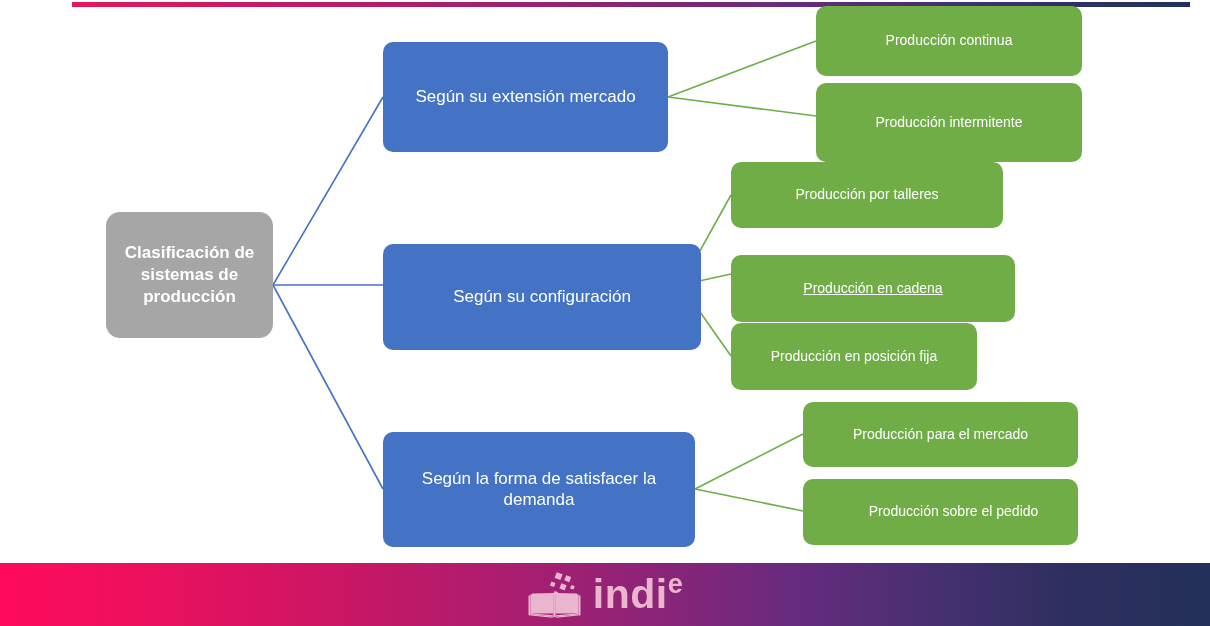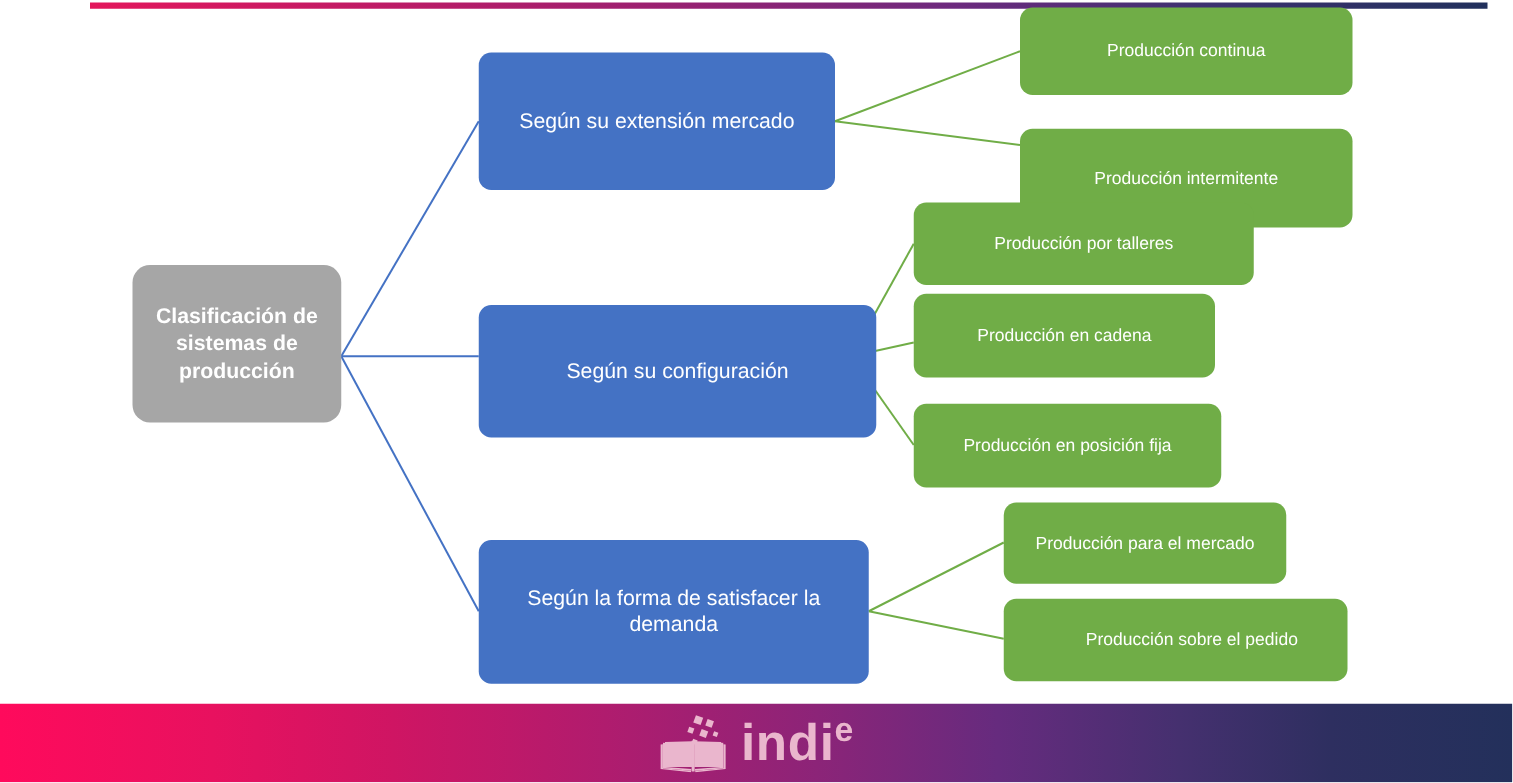--- a/index.html
+++ b/index.html
@@ -160,29 +160,29 @@
     <div class="node root" style="left:106px; top:212px; width:167px; height:126px;">Clasificación de sistemas de producción</div>
 
     <div class="node level1" style="left:383px; top:42px; width:285px; height:110px;">Según su extensión mercado</div>
 
     <div class="node level1" style="left:383px; top:244px; width:318px; height:106px;">Según su configuración</div>
 
     <div class="node level1" style="left:383px; top:432px; width:312px; height:115px;">Según la forma de satisfacer la demanda</div>
 
     <div class="node level2" style="left:816px; top:6px; width:266px; height:70px;">Producción  continua</div>
 
-    <div class="node level2" style="left:816px; top:83px; width:266px; height:79px;margin-top:20px;">Producción  intermitente</div>
+    <div class="node level2" style="left:816px; top:83px; width:266px; height:79px;">Producción  intermitente</div>
 
     <div class="node level2" style="left:731px; top:162px; width:272px; height:66px;">Producción  por talleres</div>
 
-    <div class="node level2" style="left:731px; top:235px; width:241px; height:67px;">Producción  en cadena</div>
+    <div class="node level2" style="left:731px; top:255px; width:284px; height:67px;text-decoration:underline;">Producción  en cadena</div>
 
     <div class="node level2" style="left:731px; top:323px; width:246px; height:67px;">Producción  en posición fija</div>
 
-    <div class="node level2" style="left:803px; top:402px; width:226px; height:65px;">Producción  para el mercado</div>
+    <div class="node level2" style="left:803px; top:402px; width:275px; height:65px;">Producción  para el mercado</div>
 
     <div class="node level2" style="left:803px; top:479px; width:275px; height:66px;padding-left:36px;">Producción  sobre el pedido</div>
 
   </div>
 
   <div id="footer">
     <div id="footer-logo">
       <div class="brand">
         <svg width="56" height="46" viewBox="0 0 56 46">
           <g fill="#eab6cd">

